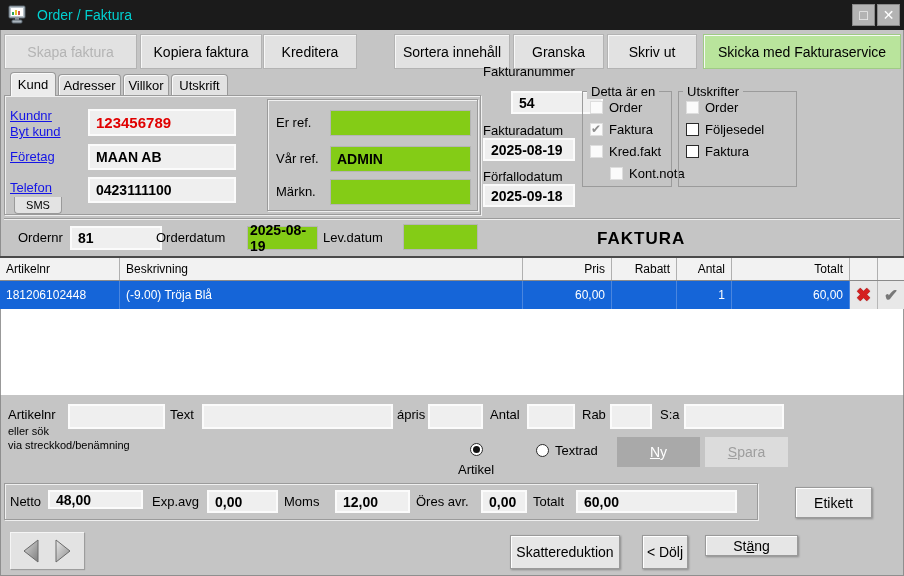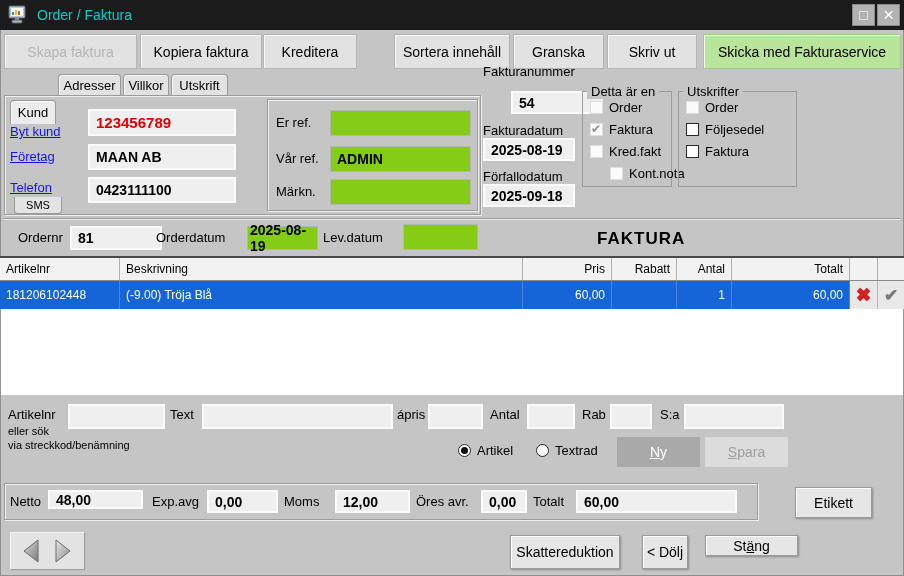--- a/index.html
+++ b/index.html
@@ -85,21 +85,21 @@
   <div class="wbtn" style="right:4px;">✕</div>
 
   <div class="tbtn dis" style="left:4px;width:133px;">Skapa faktura</div>
   <div class="tbtn" style="left:140px;width:122px;">Kopiera faktura</div>
   <div class="tbtn" style="left:263px;width:94px;">Kreditera</div>
   <div class="tbtn" style="left:394px;width:116px;">Sortera innehåll</div>
   <div class="tbtn" style="left:513px;width:91px;">Granska</div>
   <div class="tbtn" style="left:607px;width:90px;">Skriv ut</div>
   <div class="tbtn green" style="left:703px;width:198px;">Skicka med Fakturaservice</div>
 
-  <div class="tab active" style="left:10px;width:46px;margin-top:28px;">Kund</div>
+  <div class="tab active" style="left:10px;width:46px;">Kund</div>
   <div class="tab" style="left:58px;width:63px;">Adresser</div>
   <div class="tab" style="left:123px;width:46px;">Villkor</div>
   <div class="tab" style="left:171px;width:57px;">Utskrift</div>
 
   <div class="panel" style="left:4px;top:95px;width:477px;height:120px;"></div>
   <div class="panel" style="left:267px;top:99px;width:211px;height:112px;"></div>
 
   <span class="lbl link" style="left:10px;top:108px;">Kundnr</span>
   <span class="lbl link" style="left:10px;top:124px;">Byt kund</span>
   <div class="fieldg" style="left:88px;top:109px;width:148px;height:27px;">
@@ -244,21 +244,21 @@
   <span class="lbl" style="left:582px;top:407px;">Rab</span>
   <div class="fieldg" style="left:610px;top:404px;width:42px;height:25px;">
     <span></span>
   </div>
 
   <span class="lbl" style="left:660px;top:407px;">S:a</span>
   <div class="fieldg" style="left:684px;top:404px;width:100px;height:25px;">
     <span></span>
   </div>
 
-  <div class="cbrow" style="left:458px;top:443px;">
+  <div class="cbrow" style="left:458px;top:443px;flex-direction:column;">
     <span class="radio checked"></span>
     <span>Artikel</span>
   </div>
   <div class="cbrow" style="left:536px;top:443px;">
     <span class="radio"></span>
     <span>Textrad</span>
   </div>
 
   <div class="abs" style="left:617px;top:437px;width:83px;height:30px;background:#a9a9a9;color:#fff;display:flex;align-items:center;justify-content:center;font-size:14px;cursor:pointer;">
     <span style="text-decoration:underline;">N</span>

